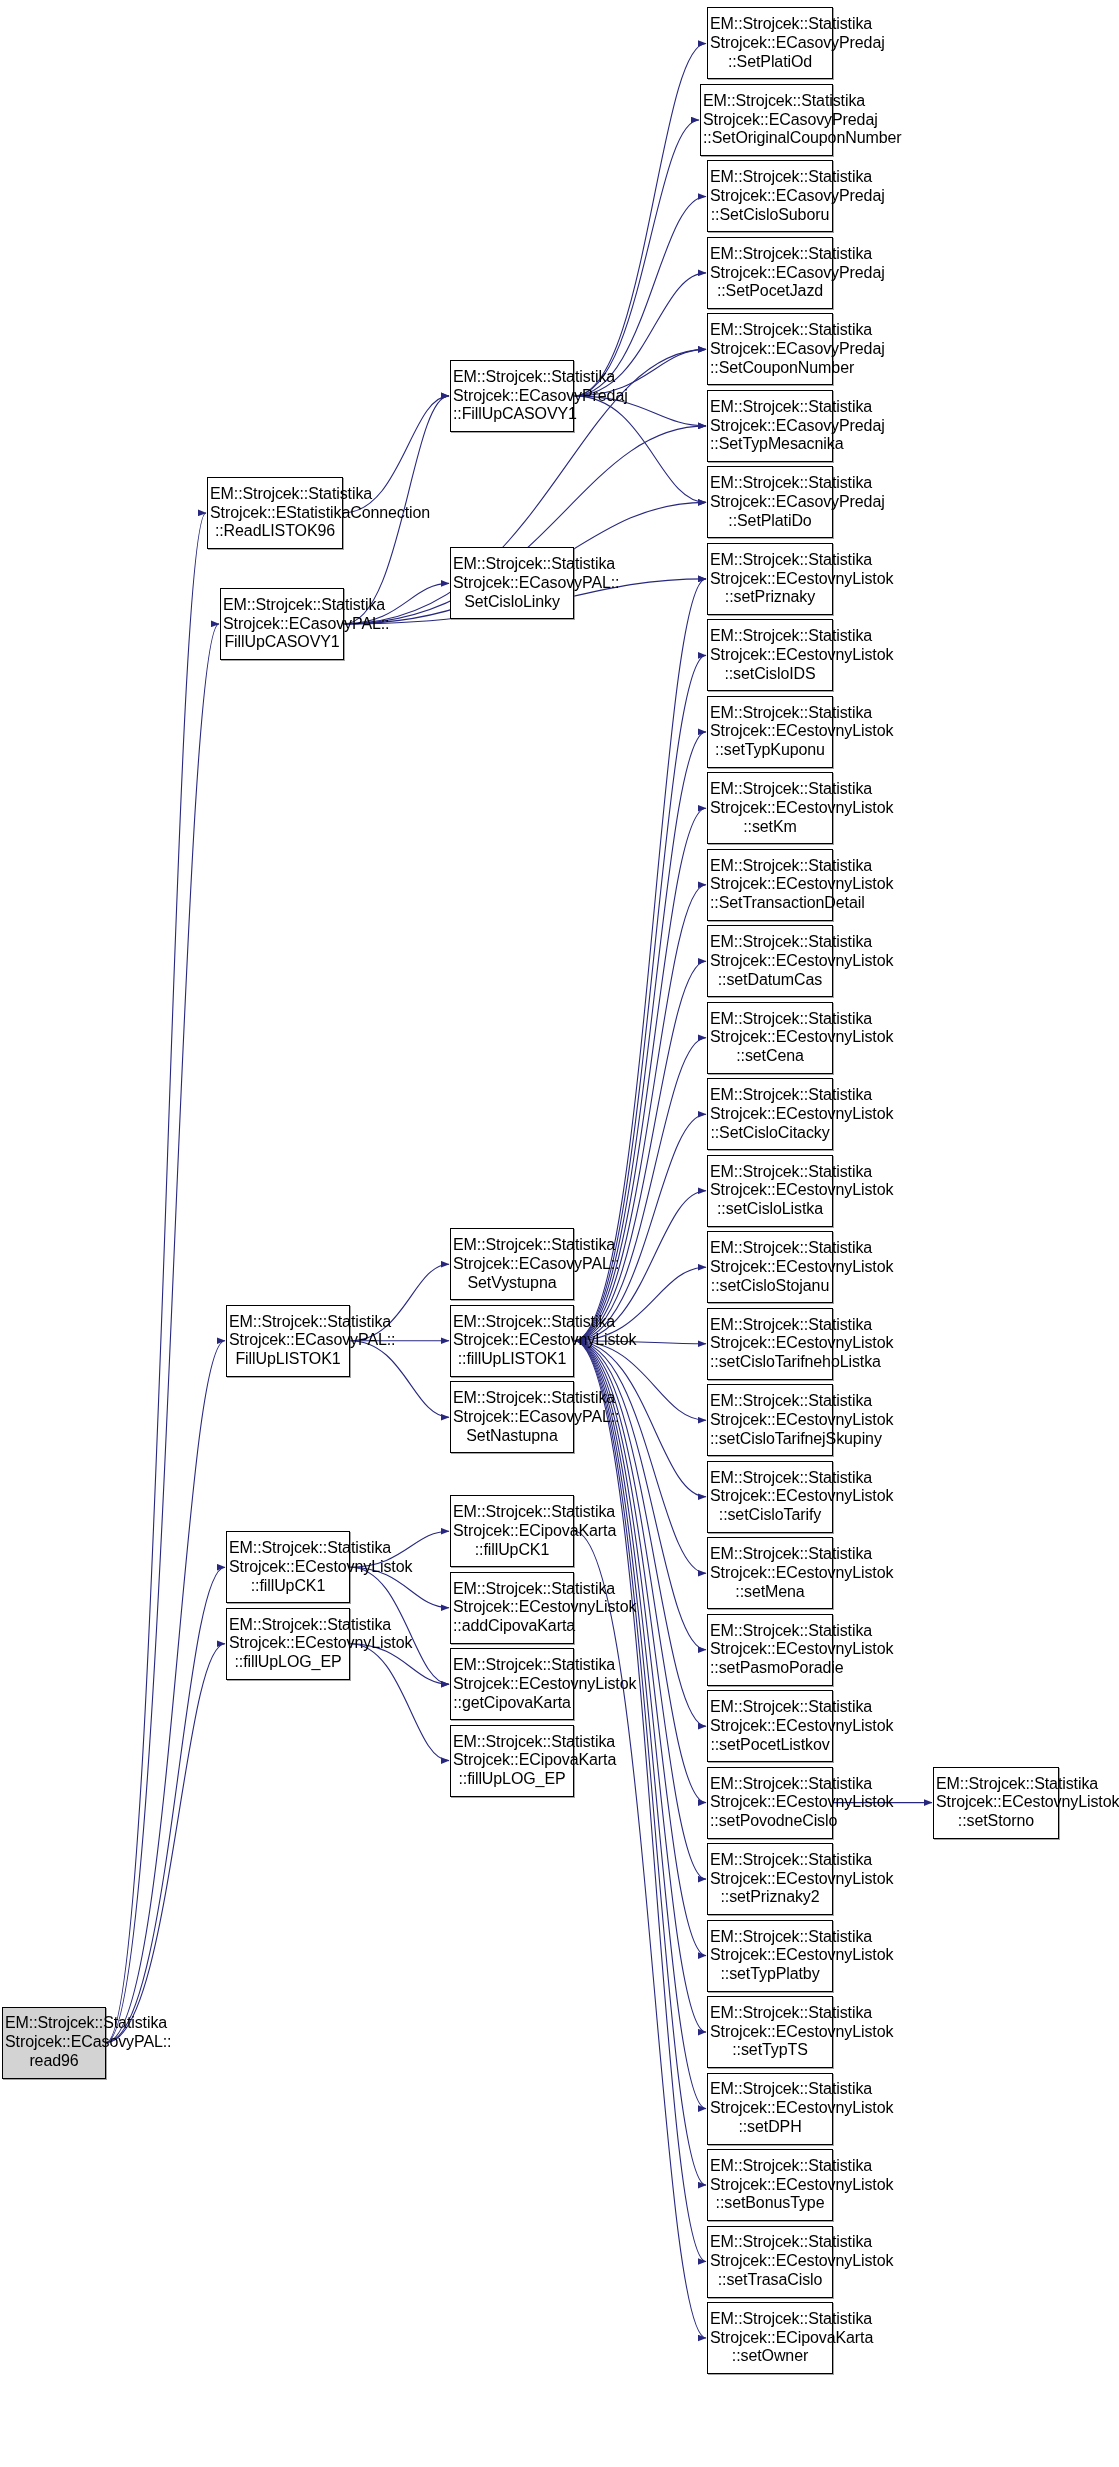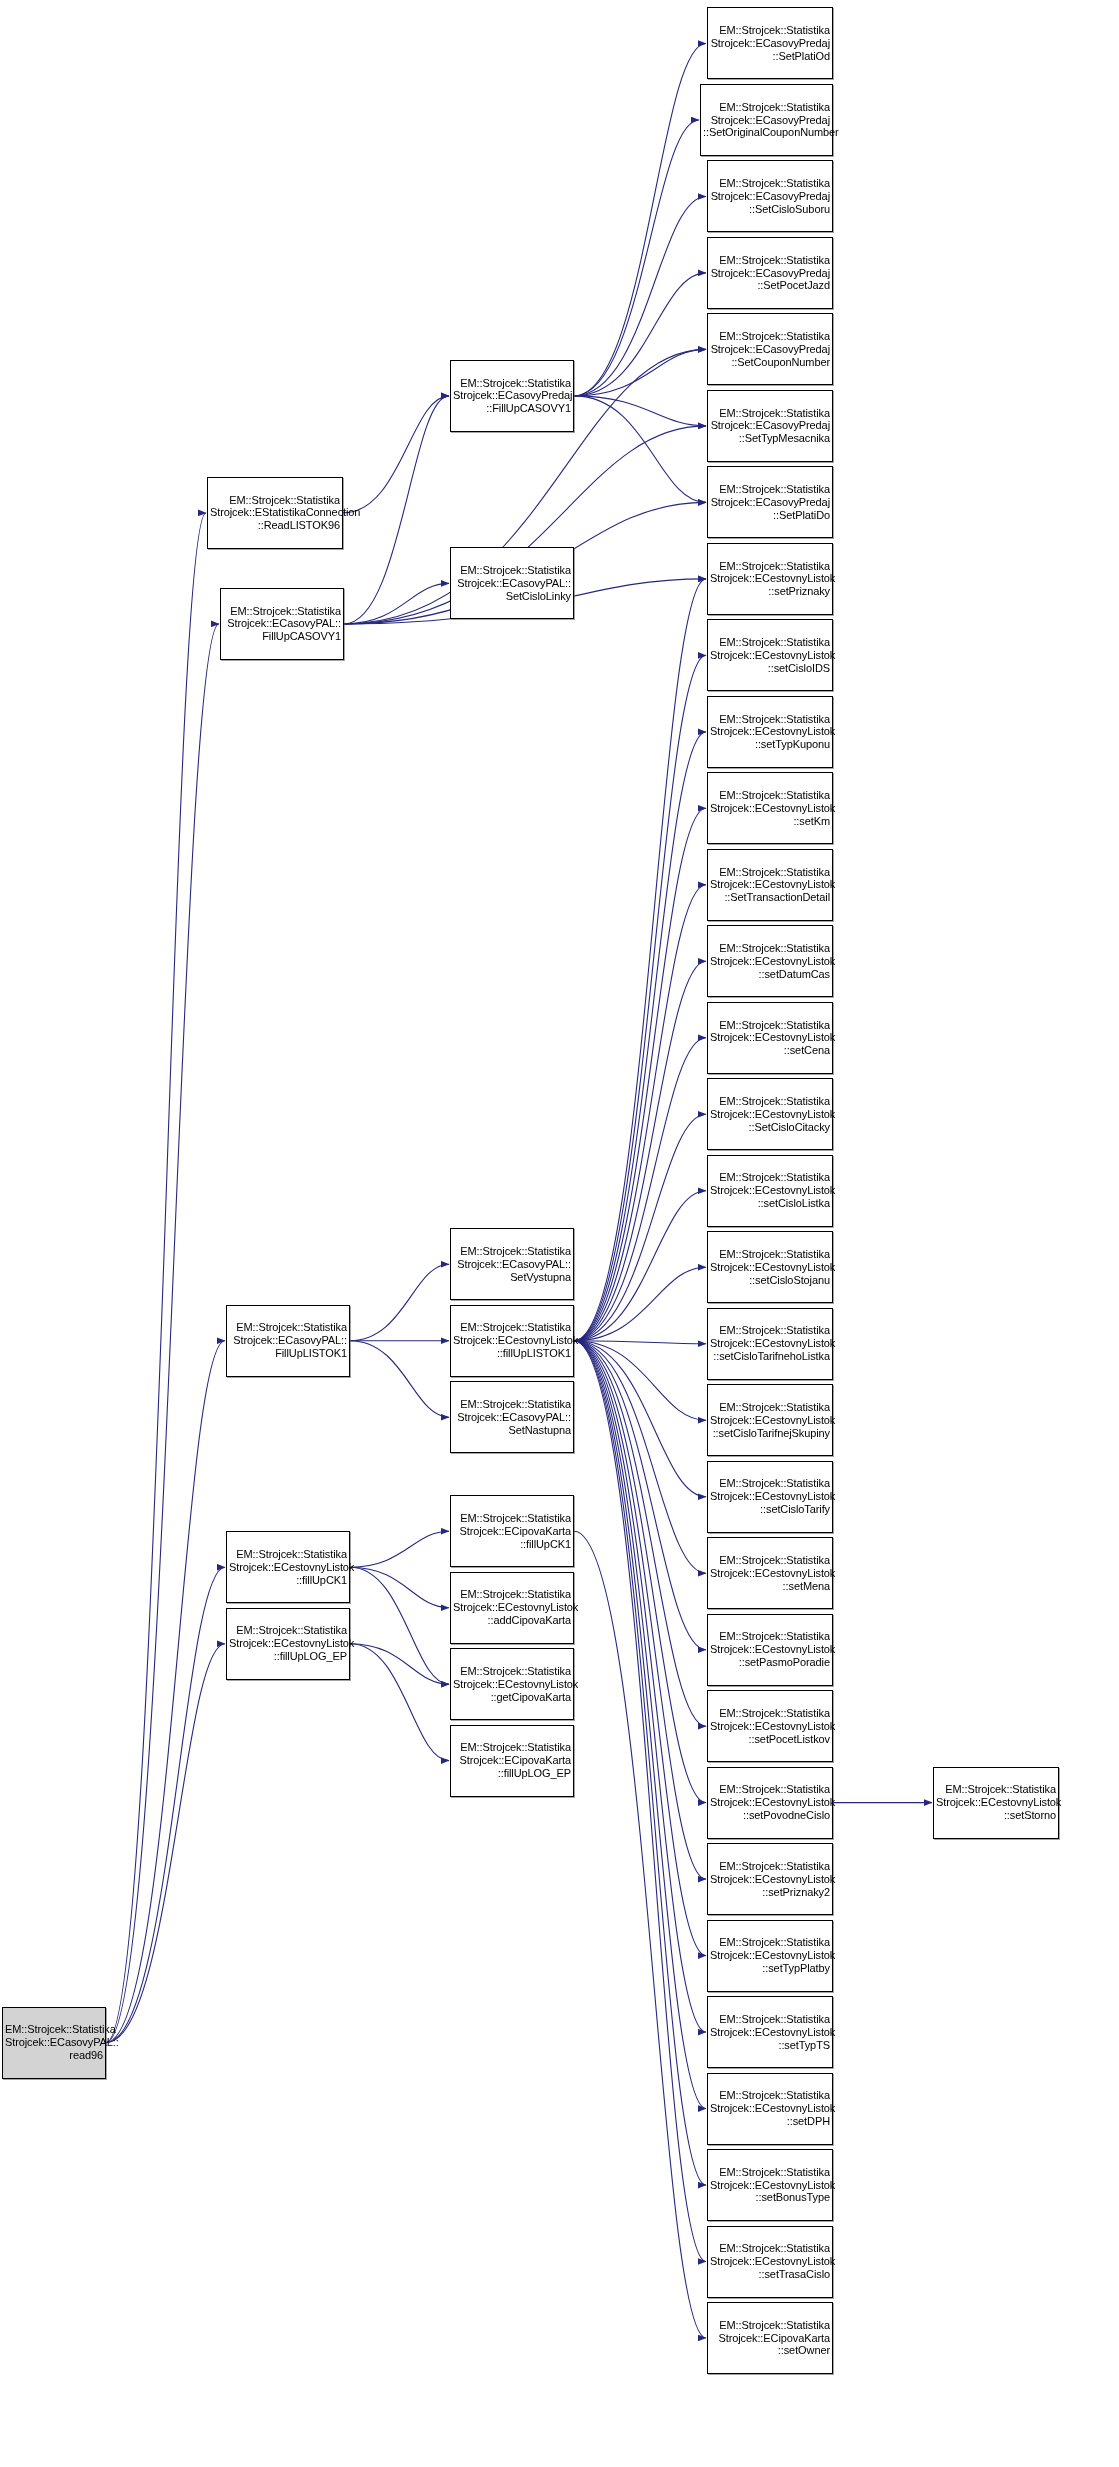--- a/index.html
+++ b/index.html
@@ -25,23 +25,23 @@
   }
   .node {
     position: absolute;
     box-sizing: border-box;
     border: 1px solid #000000;
     background: #ffffff;
     color: #000000;
     display: flex;
     align-items: center;
     justify-content: center;
-    text-align: right;
+    text-align: center;
     line-height: 1.17;
-    font-size: 11px;
+    font-size: 16px;
     letter-spacing: -0.1px;
     padding: 1px 2px;
     white-space: pre-line;
     box-shadow: 1px 1px 0 rgba(90,90,90,0.55);
   }
   .node.root {
     background: #d3d3d3;
     border: 1px solid #000000;
   }
   .node .lbl {

